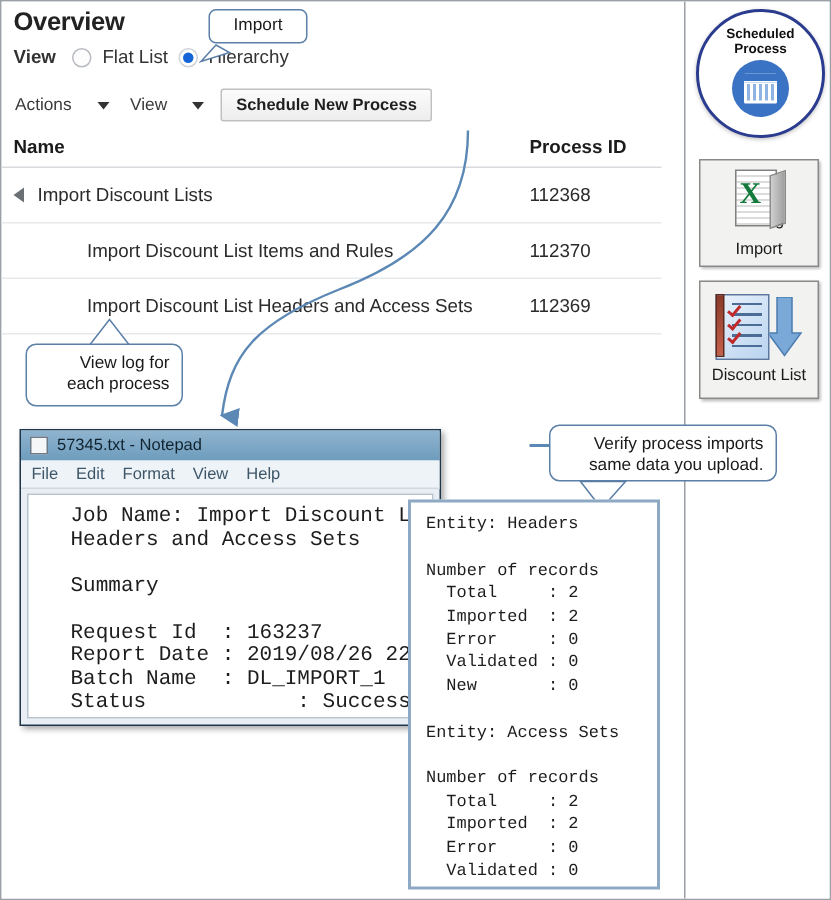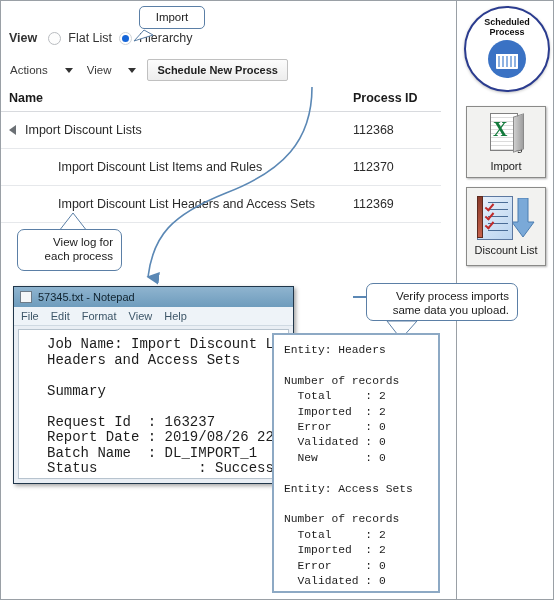--- a/index.html
+++ b/index.html
@@ -406,20 +406,21 @@
     margin: 0;
   }
 </style>
 </head>
 <body>
 
 <div id="root">
 
   <div class="app-pane">
 
+    <div class="page-title">Overview</div>
 
     <div class="view-row">
       <span class="view-label">View</span>
       <span class="radio"></span>
       <span class="radio-label">Flat List</span>
       <span class="radio checked"></span>
       <span class="radio-label">Hierarchy</span>
     </div>
 
     <div class="toolbar">

